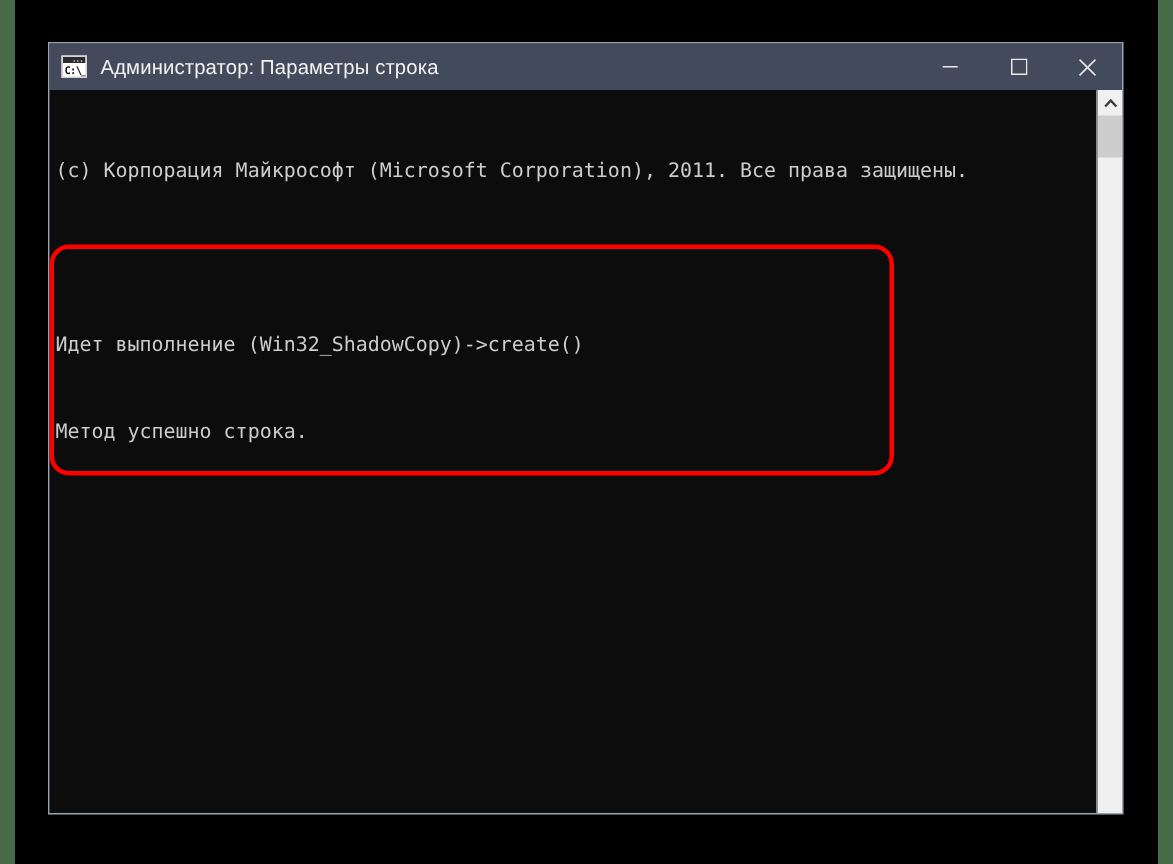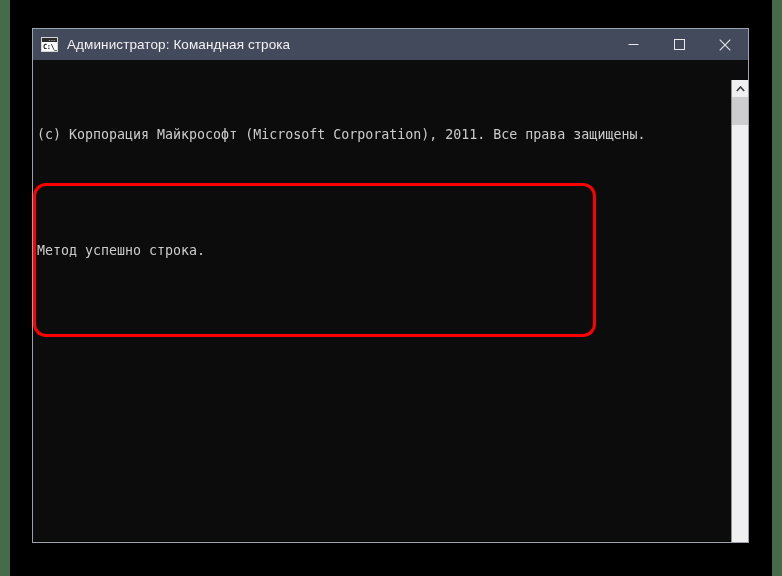--- a/index.html
+++ b/index.html
@@ -33,21 +33,20 @@
     left: 32px;
     top: 28px;
     width: 717px;
     height: 515px;
     box-sizing: border-box;
     border: 1px solid #9aa3b0;
     background: #0c0c0c;
     display: flex;
     flex-direction: column;
     overflow: hidden;
-    gap: 20px;
   }
 
   #title-bar {
     height: 31px;
     flex: 0 0 31px;
     background: #434a5c;
     display: flex;
     align-items: center;
     position: relative;
     user-select: none;
@@ -196,21 +195,21 @@
 <div id="page-edge-right"></div>
 
 <div id="console-window">
 
   <div id="title-bar">
     <span id="window-icon">
       <span class="icon-bar"></span>
       <span class="icon-dots">•••</span>
       <span class="icon-text">C:\_</span>
     </span>
-    <span id="window-title">Администратор: Командная строка</span>
+    <span id="window-title">Администратор: Параметры строка</span>
 
     <div id="window-controls">
       <div class="win-btn">
         <svg width="11" height="11" viewBox="0 0 11 11" aria-hidden="true">
           <line x1="0.5" y1="5.5" x2="10.5" y2="5.5" stroke="#e8e8e8" stroke-width="1"></line>
         </svg>
       </div>
       <div class="win-btn">
         <svg width="11" height="11" viewBox="0 0 11 11" aria-hidden="true">
           <rect x="0.5" y="0.5" width="10" height="10" fill="none" stroke="#e8e8e8" stroke-width="1"></rect>
@@ -223,20 +222,21 @@
         </svg>
       </div>
     </div>
   </div>
 
   <div id="console-body">
 
     <div id="console-text">
       <div class="console-line">(c) Корпорация Майкрософт (Microsoft Corporation), 2011. Все права защищены.</div>
       <div class="console-line"></div>
+      <div class="console-line">Идет выполнение (Win32_ShadowCopy)-&gt;create()</div>
       <div class="console-line">Метод успешно строка.</div>
       
       
       
       
       
       
 
       <div id="highlight-box"></div>
     </div>

